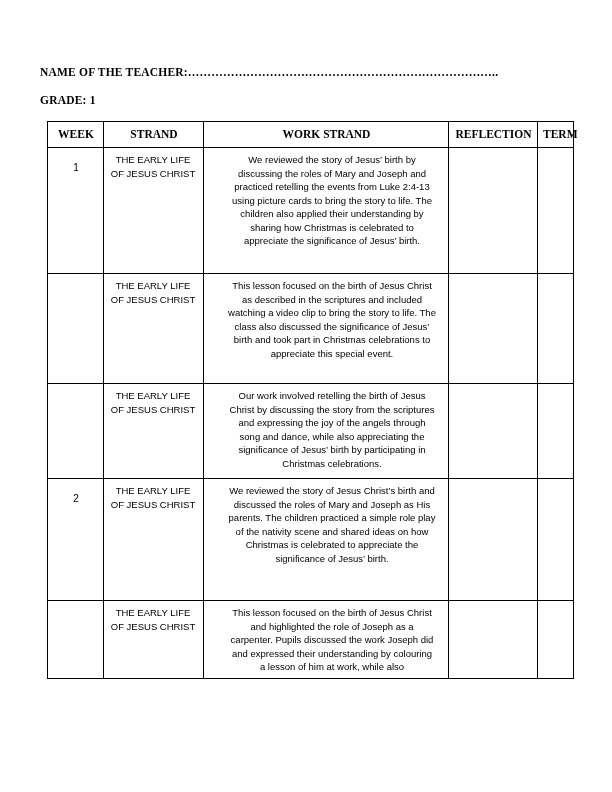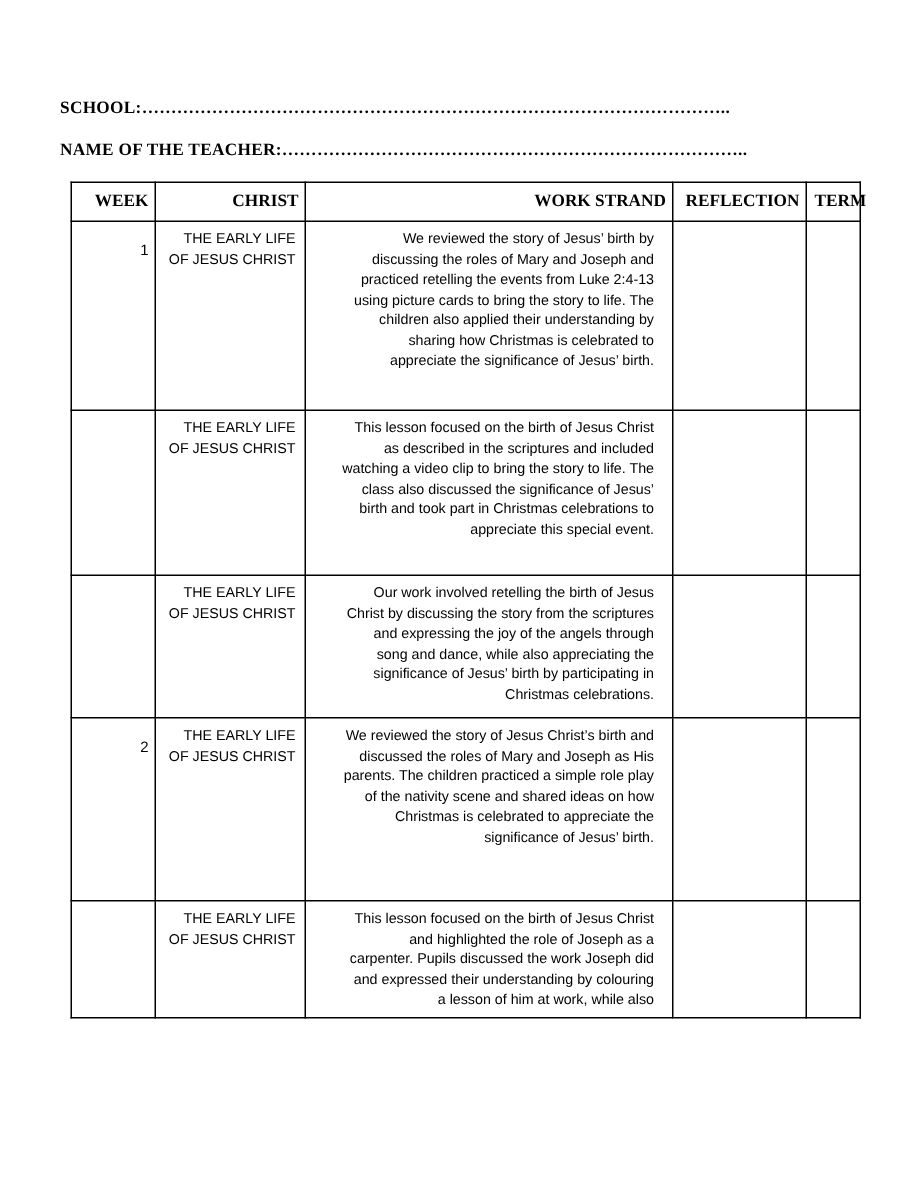--- a/index.html
+++ b/index.html
@@ -30,21 +30,21 @@
   table.scheme {
     border-collapse: collapse;
     table-layout: fixed;
     width: 526px;
     margin-left: 7px;
     margin-top: 2px;
   }
   .scheme th, .scheme td {
     border: 1px solid #000000;
     vertical-align: top;
-    text-align: right;
+    text-align: center;
   }
   .scheme th {
     font-family: "Liberation Serif", serif;
     font-size: 11.5px;
     font-weight: bold;
     padding: 6px 4px 4px 5px;
     height: 26px;
   }
   .scheme td {
     font-family: "Liberation Sans", sans-serif;
@@ -61,36 +61,36 @@
   tr.r3 { height: 95px; }
   tr.r4 { height: 122px; }
   tr.r5 { height: 70px; }
 </style>
 </head>
 <body>
 
 <div class="page">
 
   <div class="doc-header">
-    <div class="hline">SCHOOL:………………………………………………………………………………………..</div>
     <div class="hline">NAME OF THE TEACHER:……………………………………………………………………..</div>
+    <div class="hline">GRADE: 1</div>
   </div>
 
   <table class="scheme">
     <colgroup>
       <col style="width:56px">
       <col style="width:100px">
       <col style="width:245px">
       <col style="width:89px">
       <col style="width:36px">
     </colgroup>
     <thead>
       <tr class="r-hdr">
         <th>WEEK</th>
-        <th>CHRIST</th>
+        <th>STRAND</th>
         <th>WORK STRAND</th>
         <th>REFLECTION</th>
         <th>TERM</th>
       </tr>
     </thead>
     <tbody>
       <tr class="r1">
         <td class="week">1</td>
         <td class="strand">THE EARLY LIFE OF JESUS CHRIST</td>
         <td class="work">We reviewed the story of Jesus’ birth by discussing the roles of Mary and Joseph and practiced retelling the events from Luke 2:4-13 using picture cards to bring the story to life. The children also applied their understanding by sharing how Christmas is celebrated to appreciate the significance of Jesus’ birth.</td>

